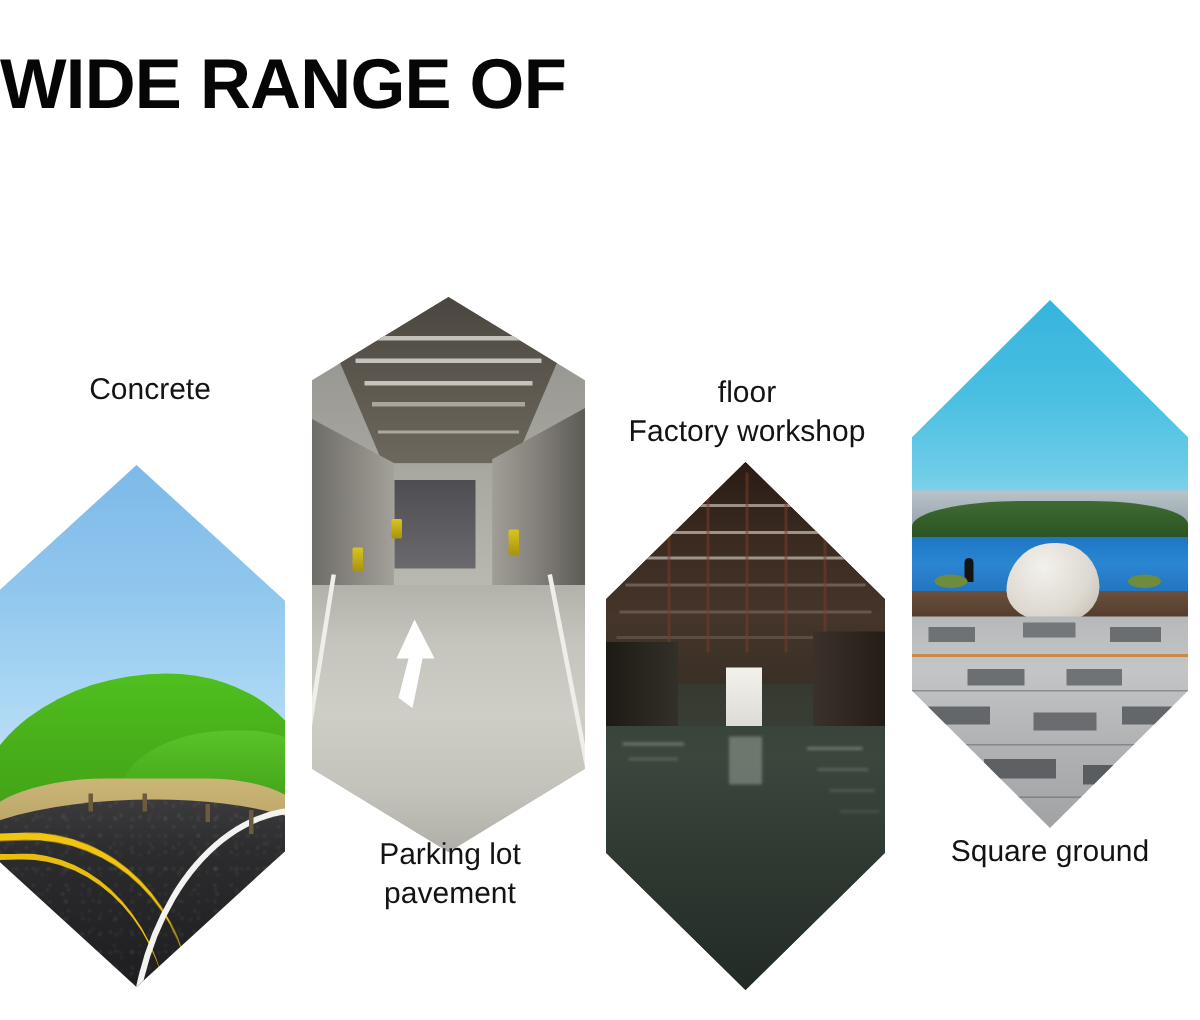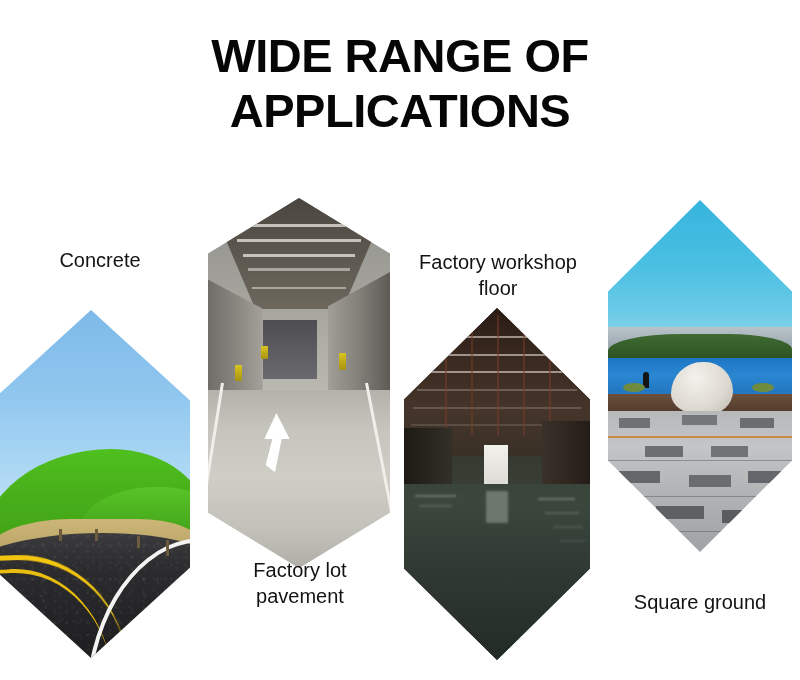--- a/index.html
+++ b/index.html
@@ -8,21 +8,20 @@
     background:#ffffff;
     font-family:"Liberation Sans", sans-serif;
     position:relative;
     overflow:hidden;
   }
 
   
   #title-block{
     position:absolute;
     left:0; top:28px; width:800px;
-    text-align:center;
   }
   #title-block .line{
     font-size:47px;
     font-weight:700;
     color:#060606;
     letter-spacing:-0.5px;
     line-height:1.18;
     white-space:nowrap;
   }
 
@@ -226,21 +225,20 @@
     left:0; top:67%; width:100%; height:2px;
     background:#c98a46;
   }
   .s4-tile{ position:absolute; }
 </style>
 </head>
 <body>
 
 <div id="title-block">
   <div class="line">WIDE RANGE OF</div>
-  <div class="line">APPLICATIONS</div>
 </div>
 
 <div class="caption" style="left:0px; top:248px; width:200px;">
   <div>Concrete</div>
 </div>
 
 <div class="hex-card" style="left:-8px; top:310px; width:198px; height:348px;">
   <div class="hex-shape">
     <div class="scene">
       <div class="layer s1-sky"></div>
@@ -282,27 +280,27 @@
       <div class="layer s2-arrow">
         <svg viewBox="0 0 60 50" width="100%" height="100%" preserveAspectRatio="none">
           <polygon points="32,0 52,22 40,22 30,50 16,44 26,22 14,22" fill="#ffffff"></polygon>
         </svg>
       </div>
     </div>
   </div>
 </div>
 
 <div class="caption" style="left:205px; top:558px; width:190px;">
-  <div>Factory lot</div>
+  <div>Parking lot</div>
   <div>pavement</div>
 </div>
 
 <div class="caption" style="left:398px; top:250px; width:200px;">
+  <div>floor</div>
   <div>Factory workshop</div>
-  <div>floor</div>
 </div>
 
 <div class="hex-card" style="left:404px; top:308px; width:186px; height:352px;">
   <div class="hex-shape">
     <div class="scene">
       <div class="layer s3-bg"></div>
       <div class="layer s3-roof"></div>
 
       <div class="layer s3-truss" style="left:18%; top:8%;  width:64%;"></div>
       <div class="layer s3-truss" style="left:14%; top:13%; width:72%;"></div>
@@ -358,15 +356,15 @@
       <div class="s4-tile" style="left:76%; top:77%; width:22%; height:12px; background:#63666a;"></div>
       <div class="s4-tile" style="left:26%; top:87%; width:26%; height:13px; background:#5e6164;"></div>
       <div class="s4-tile" style="left:62%; top:88%; width:24%; height:13px; background:#5a5d60;"></div>
       <div class="s4-tile" style="left:0; top:74%; width:100%; height:1px; background:rgba(90,93,96,.5);"></div>
       <div class="s4-tile" style="left:0; top:84%; width:100%; height:1px; background:rgba(90,93,96,.5);"></div>
       <div class="s4-tile" style="left:0; top:94%; width:100%; height:1px; background:rgba(90,93,96,.5);"></div>
     </div>
   </div>
 </div>
 
-<div class="caption" style="left:600px; top:590px; width:200px;">
+<div class="caption" style="left:600px; top:556px; width:200px;">
   <div>Square ground</div>
 </div>
 
 </body></html>

